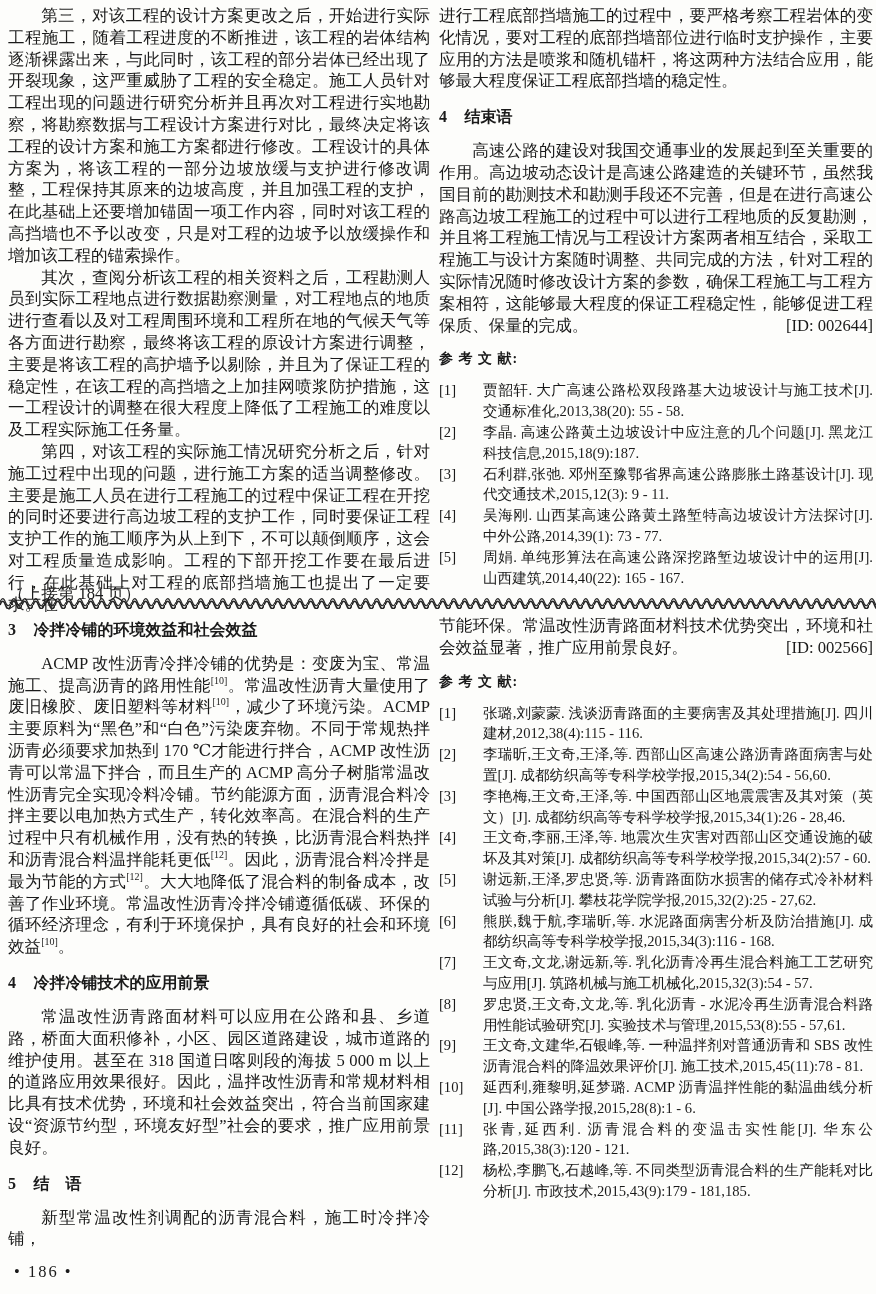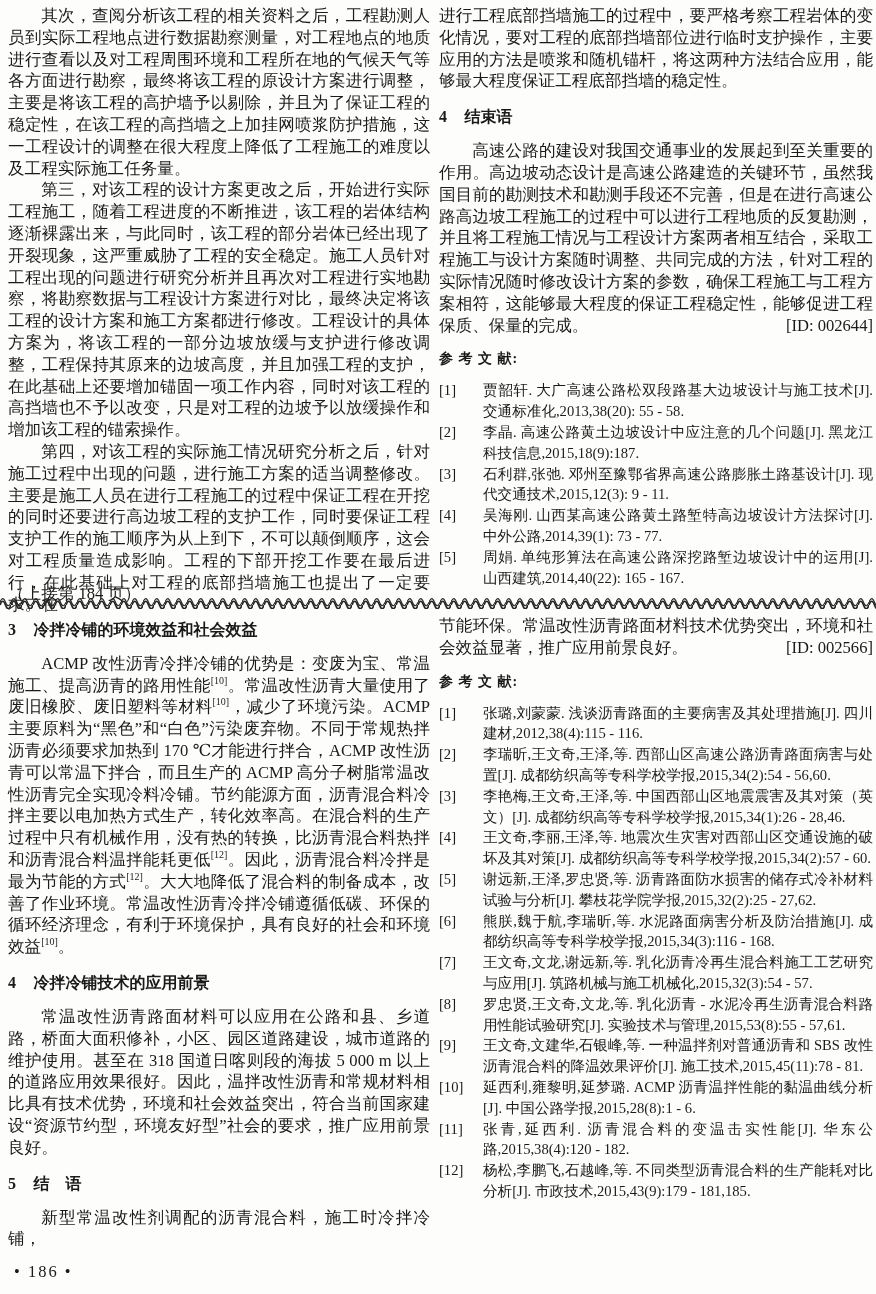--- a/index.html
+++ b/index.html
@@ -53,23 +53,23 @@
   .divider{position:absolute;top:595px;left:0;width:876px;height:14px;}
   sup.supref{font-size:10px;line-height:0;vertical-align:super;}
 </style>
 </head>
 <body>
 
 <div class="page">
 
   <div class="col top-left">
 
+      <p class="para indent">第三，对该工程的设计方案更改之后，开始进行实际工程施工，随着工程进度的不断推进，该工程的岩体结构逐渐裸露出来，与此同时，该工程的部分岩体已经出现了开裂现象，这严重威胁了工程的安全稳定。施工人员针对工程出现的问题进行研究分析并且再次对工程进行实地勘察，将勘察数据与工程设计方案进行对比，最终决定将该工程的设计方案和施工方案都进行修改。工程设计的具体方案为，将该工程的一部分边坡放缓与支护进行修改调整，工程保持其原来的边坡高度，并且加强工程的支护，在此基础上还要增加锚固一项工作内容，同时对该工程的高挡墙也不予以改变，只是对工程的边坡予以放缓操作和增加该工程的锚索操作。</p>
+
       <p class="para indent">其次，查阅分析该工程的相关资料之后，工程勘测人员到实际工程地点进行数据勘察测量，对工程地点的地质进行查看以及对工程周围环境和工程所在地的气候天气等各方面进行勘察，最终将该工程的原设计方案进行调整，主要是将该工程的高护墙予以剔除，并且为了保证工程的稳定性，在该工程的高挡墙之上加挂网喷浆防护措施，这一工程设计的调整在很大程度上降低了工程施工的难度以及工程实际施工任务量。</p>
-
-      <p class="para indent">第三，对该工程的设计方案更改之后，开始进行实际工程施工，随着工程进度的不断推进，该工程的岩体结构逐渐裸露出来，与此同时，该工程的部分岩体已经出现了开裂现象，这严重威胁了工程的安全稳定。施工人员针对工程出现的问题进行研究分析并且再次对工程进行实地勘察，将勘察数据与工程设计方案进行对比，最终决定将该工程的设计方案和施工方案都进行修改。工程设计的具体方案为，将该工程的一部分边坡放缓与支护进行修改调整，工程保持其原来的边坡高度，并且加强工程的支护，在此基础上还要增加锚固一项工作内容，同时对该工程的高挡墙也不予以改变，只是对工程的边坡予以放缓操作和增加该工程的锚索操作。</p>
 
       <p class="para indent">第四，对该工程的实际施工情况研究分析之后，针对施工过程中出现的问题，进行施工方案的适当调整修改。主要是施工人员在进行工程施工的过程中保证工程在开挖的同时还要进行高边坡工程的支护工作，同时要保证工程支护工作的施工顺序为从上到下，不可以颠倒顺序，这会对工程质量造成影响。工程的下部开挖工作要在最后进行，在此基础上对工程的底部挡墙施工也提出了一定要求。在</p>
     </div>
 
   <div class="col top-right">
     <p class="para">进行工程底部挡墙施工的过程中，要严格考察工程岩体的变化情况，要对工程的底部挡墙部位进行临时支护操作，主要应用的方法是喷浆和随机锚杆，将这两种方法结合应用，能够最大程度保证工程底部挡墙的稳定性。</p>
 
     <div class="sec-heading">
       <span class="sec-no">4</span><span>结束语</span>
     </div>
@@ -199,21 +199,21 @@
           <span class="ref-text">王文奇,文建华,石银峰,等. 一种温拌剂对普通沥青和 SBS 改性沥青混合料的降温效果评价[J]. 施工技术,2015,45(11):78 - 81.</span>
         </div>
 
         <div class="ref-item">
           <span class="ref-no">[10]</span>
           <span class="ref-text">延西利,雍黎明,延梦璐. ACMP 沥青温拌性能的黏温曲线分析[J]. 中国公路学报,2015,28(8):1 - 6.</span>
         </div>
 
         <div class="ref-item">
           <span class="ref-no">[11]</span>
-          <span class="ref-text">张青,延西利. 沥青混合料的变温击实性能[J]. 华东公路,2015,38(4):120 - 182.</span>
+          <span class="ref-text">张青,延西利. 沥青混合料的变温击实性能[J]. 华东公路,2015,38(3):120 - 121.</span>
         </div>
 
         <div class="ref-item">
           <span class="ref-no">[12]</span>
           <span class="ref-text">杨松,李鹏飞,石越峰,等. 不同类型沥青混合料的生产能耗对比分析[J]. 市政技术,2015,43(9):179 - 181,185.</span>
         </div>
       </div>
   </div>
 
   <div class="page-number">• 186 •</div>

